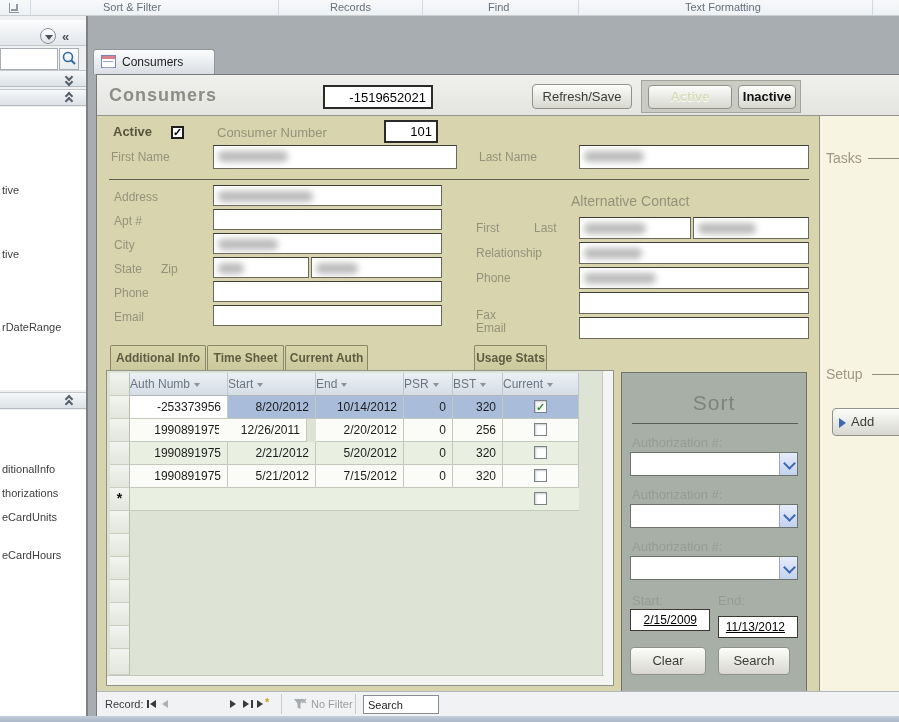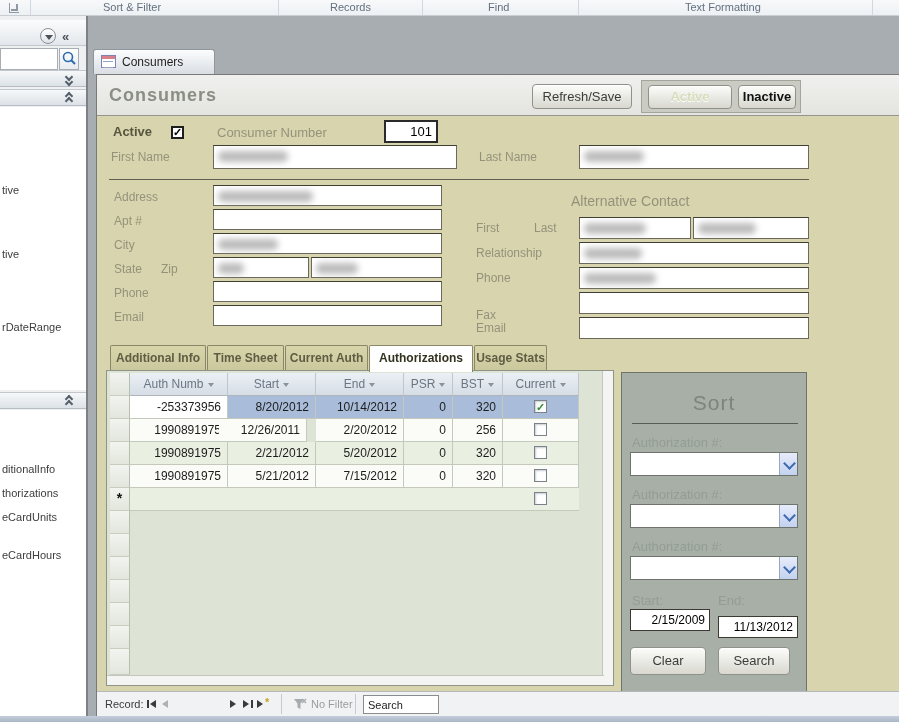--- a/index.html
+++ b/index.html
@@ -58,39 +58,39 @@
   #cn-box { position:absolute; left:287px; top:45px; width:54px; height:23px; background:#fff; border:2px solid #2a2a2a; font-size:13px; text-align:right; padding-right:4px; font-family:inherit; }
   #hr1 { position:absolute; left:12px; top:104px; width:700px; height:1px; background:#5f5e50; }
 
   
   .tab { position:absolute; top:270px; height:25px; background:linear-gradient(#d9d5ab,#ccc89e); border:1px solid #8a8769; border-bottom:none; border-radius:2px 2px 0 0; font-size:12px; font-weight:bold; color:#5e5c42; text-align:center; line-height:24px; }
   .tab.active { background:#fff; color:#33321f; z-index:3; height:27px; }
 
   
   #tabpage-grid { position:absolute; left:9px; top:295px; width:508px; height:316px; background:#dde4d6; border:1px solid #8f9488; z-index:2; }
   .gcell { position:absolute; overflow:hidden; white-space:nowrap; }
-  .ghead { background:linear-gradient(#ebf0f5,#d6dde5); border-right:1px solid #bfc6cd; border-bottom:1px solid #aeb5bc; color:#6b7682; font-size:12px; text-align:center; line-height:22px; }
+  .ghead { background:linear-gradient(#ebf0f5,#d6dde5); border-right:1px solid #bfc6cd; border-bottom:1px solid #aeb5bc; color:#6b7682; font-size:12px; line-height:22px; }
   .gsel { background:linear-gradient(#f2f4ef,#e2e6dd); border-right:1px solid #b9beb2; border-bottom:1px solid #c8cdc0; }
   .gdata { font-size:12px; color:#1c1c1c; text-align:right; padding-right:6px; line-height:22px; border-right:1px solid #c4cabb; border-bottom:1px solid #c4cabb; }
   .row-white { background:#fbfcf7; } .row-alt { background:#e9efe1; } .row-sel { background:#a9bcd9; } .row-edit { background:#ffffff; }
   .sortarrow { display:inline-block; width:0; height:0; border-left:3px solid transparent; border-right:3px solid transparent; border-top:4px solid #8a939c; margin-left:4px; vertical-align:middle; }
   .gchk { position:absolute; width:13px; height:13px; background:#fff; border:1px solid #7a828a; box-shadow:inset 1px 1px 2px #c8ccd0; font-size:11px; line-height:12px; text-align:center; color:#2f8f2f; font-weight:bold; }
   #grid-vscroll { position:absolute; right:0px; top:0px; width:11px; height:314px; background:#f4f5f2; border-left:1px solid #c2c6bc; }
   #grid-hscroll { position:absolute; left:0px; bottom:0px; width:497px; height:10px; background:#f4f5f2; border-top:1px solid #c2c6bc; }
   #newrow-star { font-size:14px; font-weight:bold; color:#111; text-align:center; line-height:20px; }
 
   
   #sortpanel { position:absolute; left:524px; top:297px; width:186px; height:350px; background:#a7afa7; border:1px solid #6e746c; }
   #sort-title { position:absolute; left:0; top:18px; width:100%; text-align:center; font-size:21px; color:#7c847c; letter-spacing:1px; }
   #sort-hr { position:absolute; left:10px; top:50px; width:166px; height:1px; background:#565c56; }
   .sort-label { position:absolute; left:10px; font-size:13px; color:#939d93; white-space:nowrap; }
   .combo { position:absolute; left:8px; width:168px; height:24px; background:#fff; border:1px solid #6e746c; }
   .combo-btn { position:absolute; right:0; top:0; width:18px; height:22px; background:linear-gradient(#e6ecfa,#c3d2ef); border-left:1px solid #9aa6c2; }
   .combo-btn::after { content:""; position:absolute; left:5px; top:6px; width:7px; height:7px; border-right:2px solid #3d68b2; border-bottom:2px solid #3d68b2; transform:rotate(45deg); }
-  .datebox { position:absolute; width:80px; height:22px; background:#fff; border:1px solid #3a3a32; font-size:12px; text-align:right; padding-right:4px; font-family:inherit; }
+  .datebox { position:absolute; width:80px; height:22px; background:#fff; border:1px solid #3a3a32; font-size:12px; text-align:right; padding-right:12px; font-family:inherit;text-decoration:underline; }
   #btn-clear { position:absolute; left:8px; top:274px; width:76px; height:28px; line-height:26px; }
   #btn-search { position:absolute; left:96px; top:274px; width:72px; height:28px; line-height:26px; }
 
   
   #rightpanel { position:absolute; left:722px; top:41px; width:81px; height:575px; background:#f7f4e2; border-left:1px solid #8f9185; }
   .rp-label { position:absolute; left:6px; font-size:14px; color:#9c9883; }
   .rp-line { position:absolute; height:1px; background:#8f8c78; }
   #btn-add { position:absolute; left:12px; top:292px; width:72px; height:28px; line-height:26px; text-align:left; padding-left:18px; }
   #add-tri { position:absolute; left:6px; top:9px; width:0; height:0; border-top:5px solid transparent; border-bottom:5px solid transparent; border-left:7px solid #3d68b2; }
 
@@ -172,20 +172,21 @@
 
 <div class="abs" id="doctab">
   <span id="doctab-icon"></span>
   <span id="doctab-label">Consumers</span>
 </div>
 
 <div class="abs" id="formwin">
 
   <div id="form-header">
     <span id="form-title">Consumers</span>
+    <input id="id-box" value="-1519652021" style="">
     <div id="btn-refresh" class="btn">Refresh/Save</div>
     <div id="toggle-wrap">
       <div id="btn-active" class="btn">Active</div>
       <div id="btn-inactive" class="btn">Inactive</div>
     </div>
   </div>
 
   <span class="flabel dark" style="left:16px; top:49px">Active</span>
   <div id="chk-active">✓</div>
   <span class="flabel" style="left:120px; top:50px; font-size:13px">Consumer Number</span>
@@ -241,21 +242,20 @@
       <div class="blob" style="width:72px"></div>
     </div>
   <span class="flabel" style="left:379px; top:233px">Fax</span>
   <div class="tbox" style="left:482px; top:217px; width:230px; height:22px"></div>
   <span class="flabel" style="left:379px; top:246px">Email</span>
   <div class="tbox" style="left:482px; top:242px; width:230px; height:22px"></div>
 
   <div class="tab" style="left:13px; width:96px">Additional Info</div>
   <div class="tab" style="left:110px; width:77px">Time Sheet</div>
   <div class="tab" style="left:188px; width:83px">Current Auth</div>
-  <div class="tab active" style="left:272px; width:104px">Authorizations</div>
   <div class="tab" style="left:377px; width:73px">Usage Stats</div>
 
   <div id="tabpage-grid">
 
     <div class="gcell gsel" style="left:3px; top:2px; width:20px; height:23px"></div>
     <div class="gcell ghead" style="left:23px; top:2px; width:98px; height:23px"><span>Auth Numb</span><span class="sortarrow"></span></div>
     <div class="gcell ghead" style="left:121px; top:2px; width:88px; height:23px"><span>Start</span><span class="sortarrow"></span></div>
     <div class="gcell ghead" style="left:209px; top:2px; width:88px; height:23px"><span>End</span><span class="sortarrow"></span></div>
     <div class="gcell ghead" style="left:297px; top:2px; width:49px; height:23px"><span>PSR</span><span class="sortarrow"></span></div>
     <div class="gcell ghead" style="left:346px; top:2px; width:50px; height:23px"><span>BST</span><span class="sortarrow"></span></div>
@@ -336,20 +336,27 @@
         <span class="combo-btn"></span>
       </div>
     <span class="sort-label" style="top:220px">Start:</span>
     <span class="sort-label" style="left:96px; top:220px">End:</span>
     <input class="datebox" style="left: 8px; top: 236px;" value="2/15/2009">
     <input class="datebox" style="left: 96px; top: 236px; margin-top: 7px;" value="11/13/2012">
     <div id="btn-clear" class="btn">Clear</div>
     <div id="btn-search" class="btn">Search</div>
   </div>
 
+  <div id="rightpanel">
+    <span class="rp-label" style="top:34px">Tasks</span>
+    <span class="rp-line" style="left:48px; top:42px; width:33px"></span>
+    <span class="rp-label" style="top:250px">Setup</span>
+    <span class="rp-line" style="left:52px; top:258px; width:29px"></span>
+    <div id="btn-add" class="btn"><span id="add-tri"></span><span>Add</span></div>
+  </div>
 
   <div id="recnav">
     <span class="rn-text" style="left:8px">Record:</span>
     <span class="navbtn" style="left:50px">
         <span class="bar" style="left:0"></span>
         <span class="tri l" style="left:3px"></span>
       </span>
     <span class="navbtn" style="left:63px">
         <span class="tri l gray" style="left:2px"></span>
       </span>

